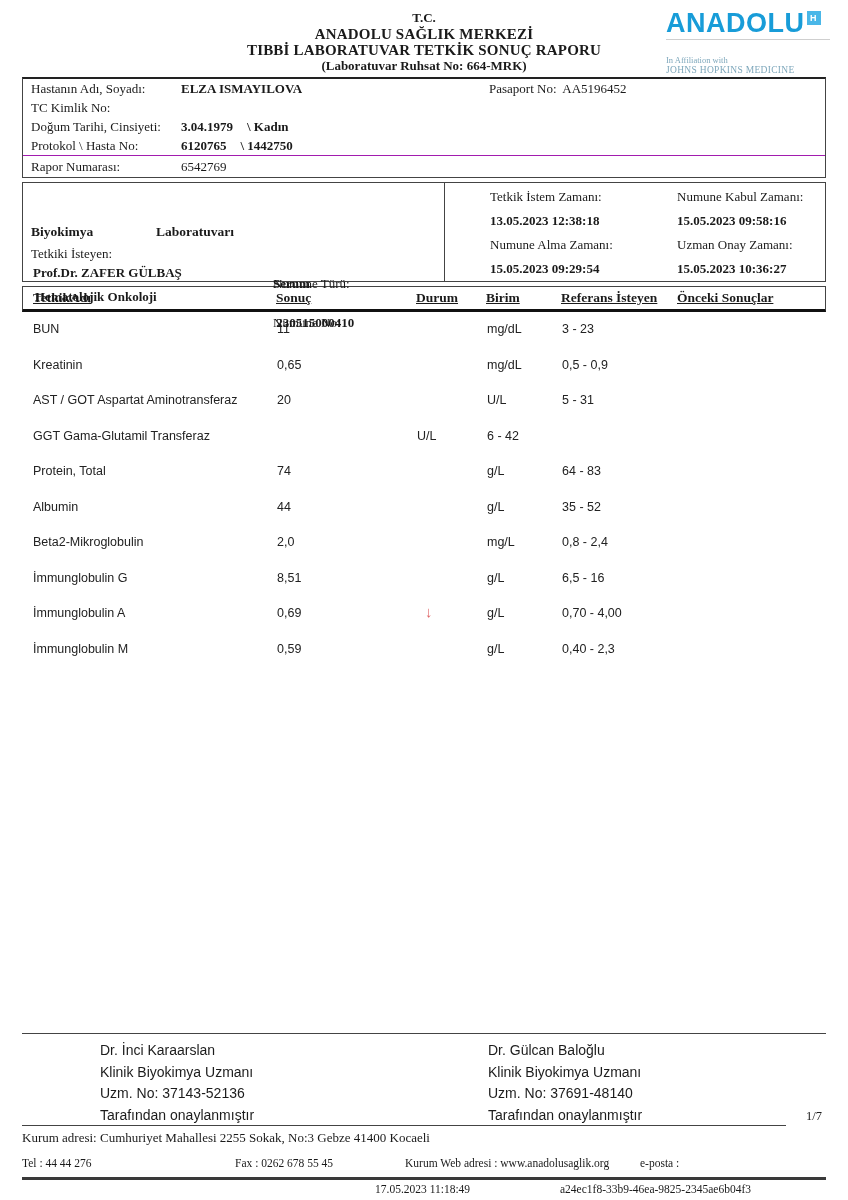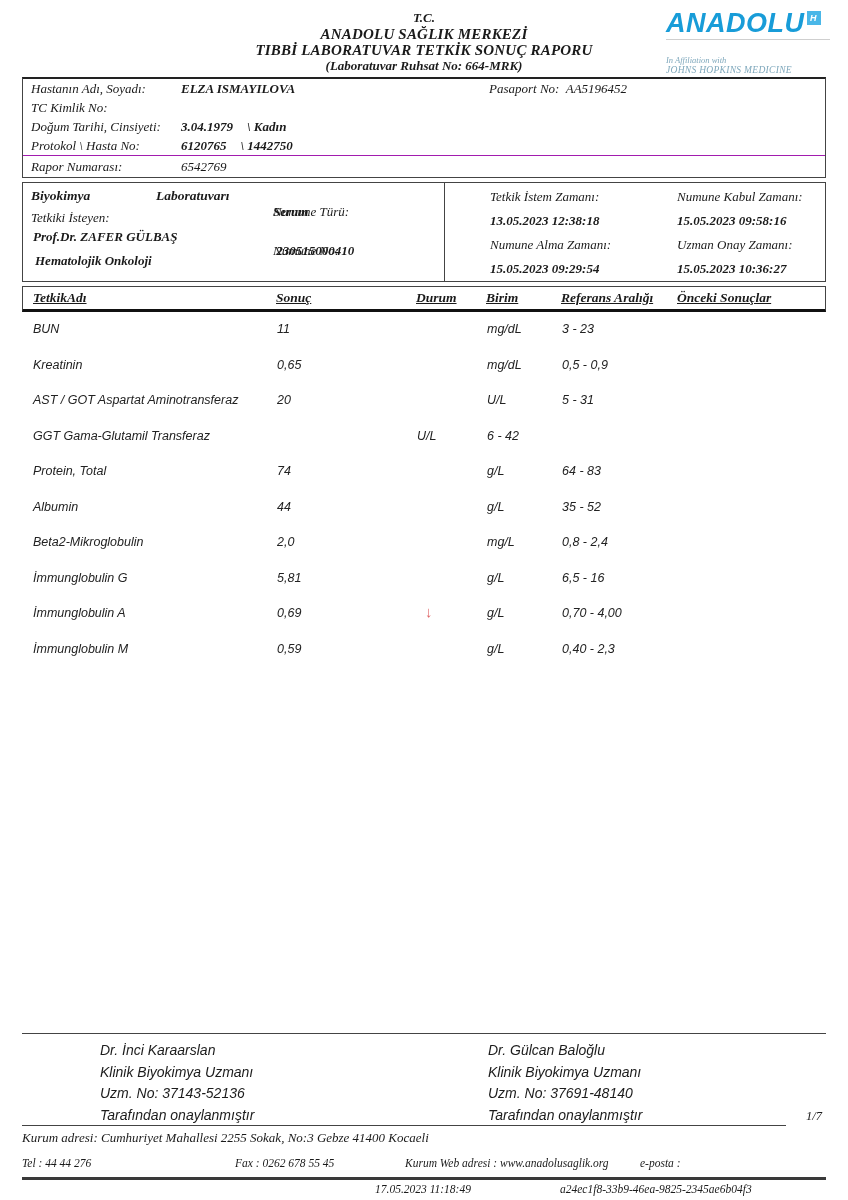--- a/index.html
+++ b/index.html
@@ -1,19 +1,19 @@
 <!DOCTYPE html>
 <html><head>
 <meta charset="utf-8">
 <style>
   * { margin:0; padding:0; box-sizing:border-box; }
   html,body { background:#ffffff; }
   .page {
     position:relative; width:848px; height:1200px; background:#fff;
-    font-family:"Liberation Serif","DejaVu Serif",serif; color:#1a1a1a; overflow:hidden;font-style:italic;
+    font-family:"Liberation Serif","DejaVu Serif",serif; color:#1a1a1a; overflow:hidden;
   }
   
   .doc-header { padding-top:10px; text-align:center; font-weight:bold; line-height:16px; }
   .dh1,.dh4 { font-size:13px; }
   .dh2,.dh3 { font-size:15px; letter-spacing:0.2px; }
   .logo { position:absolute; top:10px; right:18px; width:164px; }
   .logo-brand { font-family:"Liberation Sans","DejaVu Sans",sans-serif; font-weight:bold; font-size:27px; letter-spacing:0.5px; line-height:26px; }
   .logo-badge { display:inline-block; width:14px; height:14px; font-size:9px; line-height:14px; text-align:center; color:#fff; vertical-align:top; margin-left:2px; margin-top:1px; font-family:"Liberation Sans",sans-serif; }
   .logo-sub { border-top:1px solid #cfcfcf; margin-top:3px; padding-top:15px; font-family:"Liberation Serif",serif; }
   .logo-sub .aff1 { font-size:8.5px; line-height:10px; }
@@ -21,21 +21,21 @@
   
   .patient-box { margin:3px 22px 0; border:1px solid #444; border-top:2px solid #222; font-size:13px; }
   .prow { display:grid; grid-template-columns:150px 288px 1fr; padding:1px 0 1px 8px; line-height:17px; }
   .prow .val { font-weight:bold; }
   .prow .val .sep { margin-left:14px; }
   .prow .third { padding-left:20px; }
   .rapor-row { border-top:1px solid #a21caf; padding:2px 0 2px 8px; display:grid; grid-template-columns:150px 1fr; line-height:17px; }
   
   .lab-box { margin:4px 22px 0; border:1px solid #444; height:100px; display:grid; grid-template-columns:421px 1fr; font-size:13px; }
   .lab-left { position:relative; }
-  .lab-left span { position:absolute; white-space:nowrap; }
+  .lab-left span { position:absolute; white-space:nowrap;margin-top:36px; }
   .dept1 { left:8px; top:5px; font-weight:bold; font-size:13.5px; }
   .dept2 { left:133px; top:5px; font-weight:bold; font-size:13.5px; }
   .req-label { left:8px; top:27px; }
   .req-name { left:10px; top:46px; font-weight:bold; }
   .req-unit { left:12px; top:70px; font-weight:bold; }
   .sample-type { left:250px; top:21px; }
   .sample-no { left:250px; top:60px; }
   .lab-lbl { font-weight:normal; }
   .lab-val { font-weight:bold; }
   .lab-right { position:relative; border-left:1px solid #444; }
@@ -137,21 +137,21 @@
       <span class="cb r3 t-lbl">Uzman Onay Zamanı:</span>
       <span class="cb r4 t-val">15.05.2023 10:36:27</span>
     </div>
   </div>
 
   <div class="thead">
     <span>TetkikAdı</span>
     <span>Sonuç</span>
     <span>Durum</span>
     <span>Birim</span>
-    <span>Referans Aralığı</span>
+    <span>Referans İsteyen</span>
     <span>Önceki Sonuçlar</span>
   </div>
 
   <div class="tbody">
       <div class="trow">
         <span>BUN</span>
         <span>11</span>
         <span></span>
         <span>mg/dL</span>
         <span>3 - 23</span>
@@ -199,21 +199,21 @@
       <div class="trow">
         <span>Beta2-Mikroglobulin</span>
         <span>2,0</span>
         <span></span>
         <span>mg/L</span>
         <span>0,8 - 2,4</span>
         <span></span>
       </div>
       <div class="trow">
         <span>İmmunglobulin G</span>
-        <span>5,81</span>
+        <span>8,51</span>
         <span></span>
         <span>g/L</span>
         <span>6,5 - 16</span>
         <span></span>
       </div>
       <div class="trow">
         <span>İmmunglobulin A</span>
         <span>0,69</span>
         <span class="arrow-low" style="color: rgb(224, 105, 107);">↓</span>
         <span>g/L</span>

